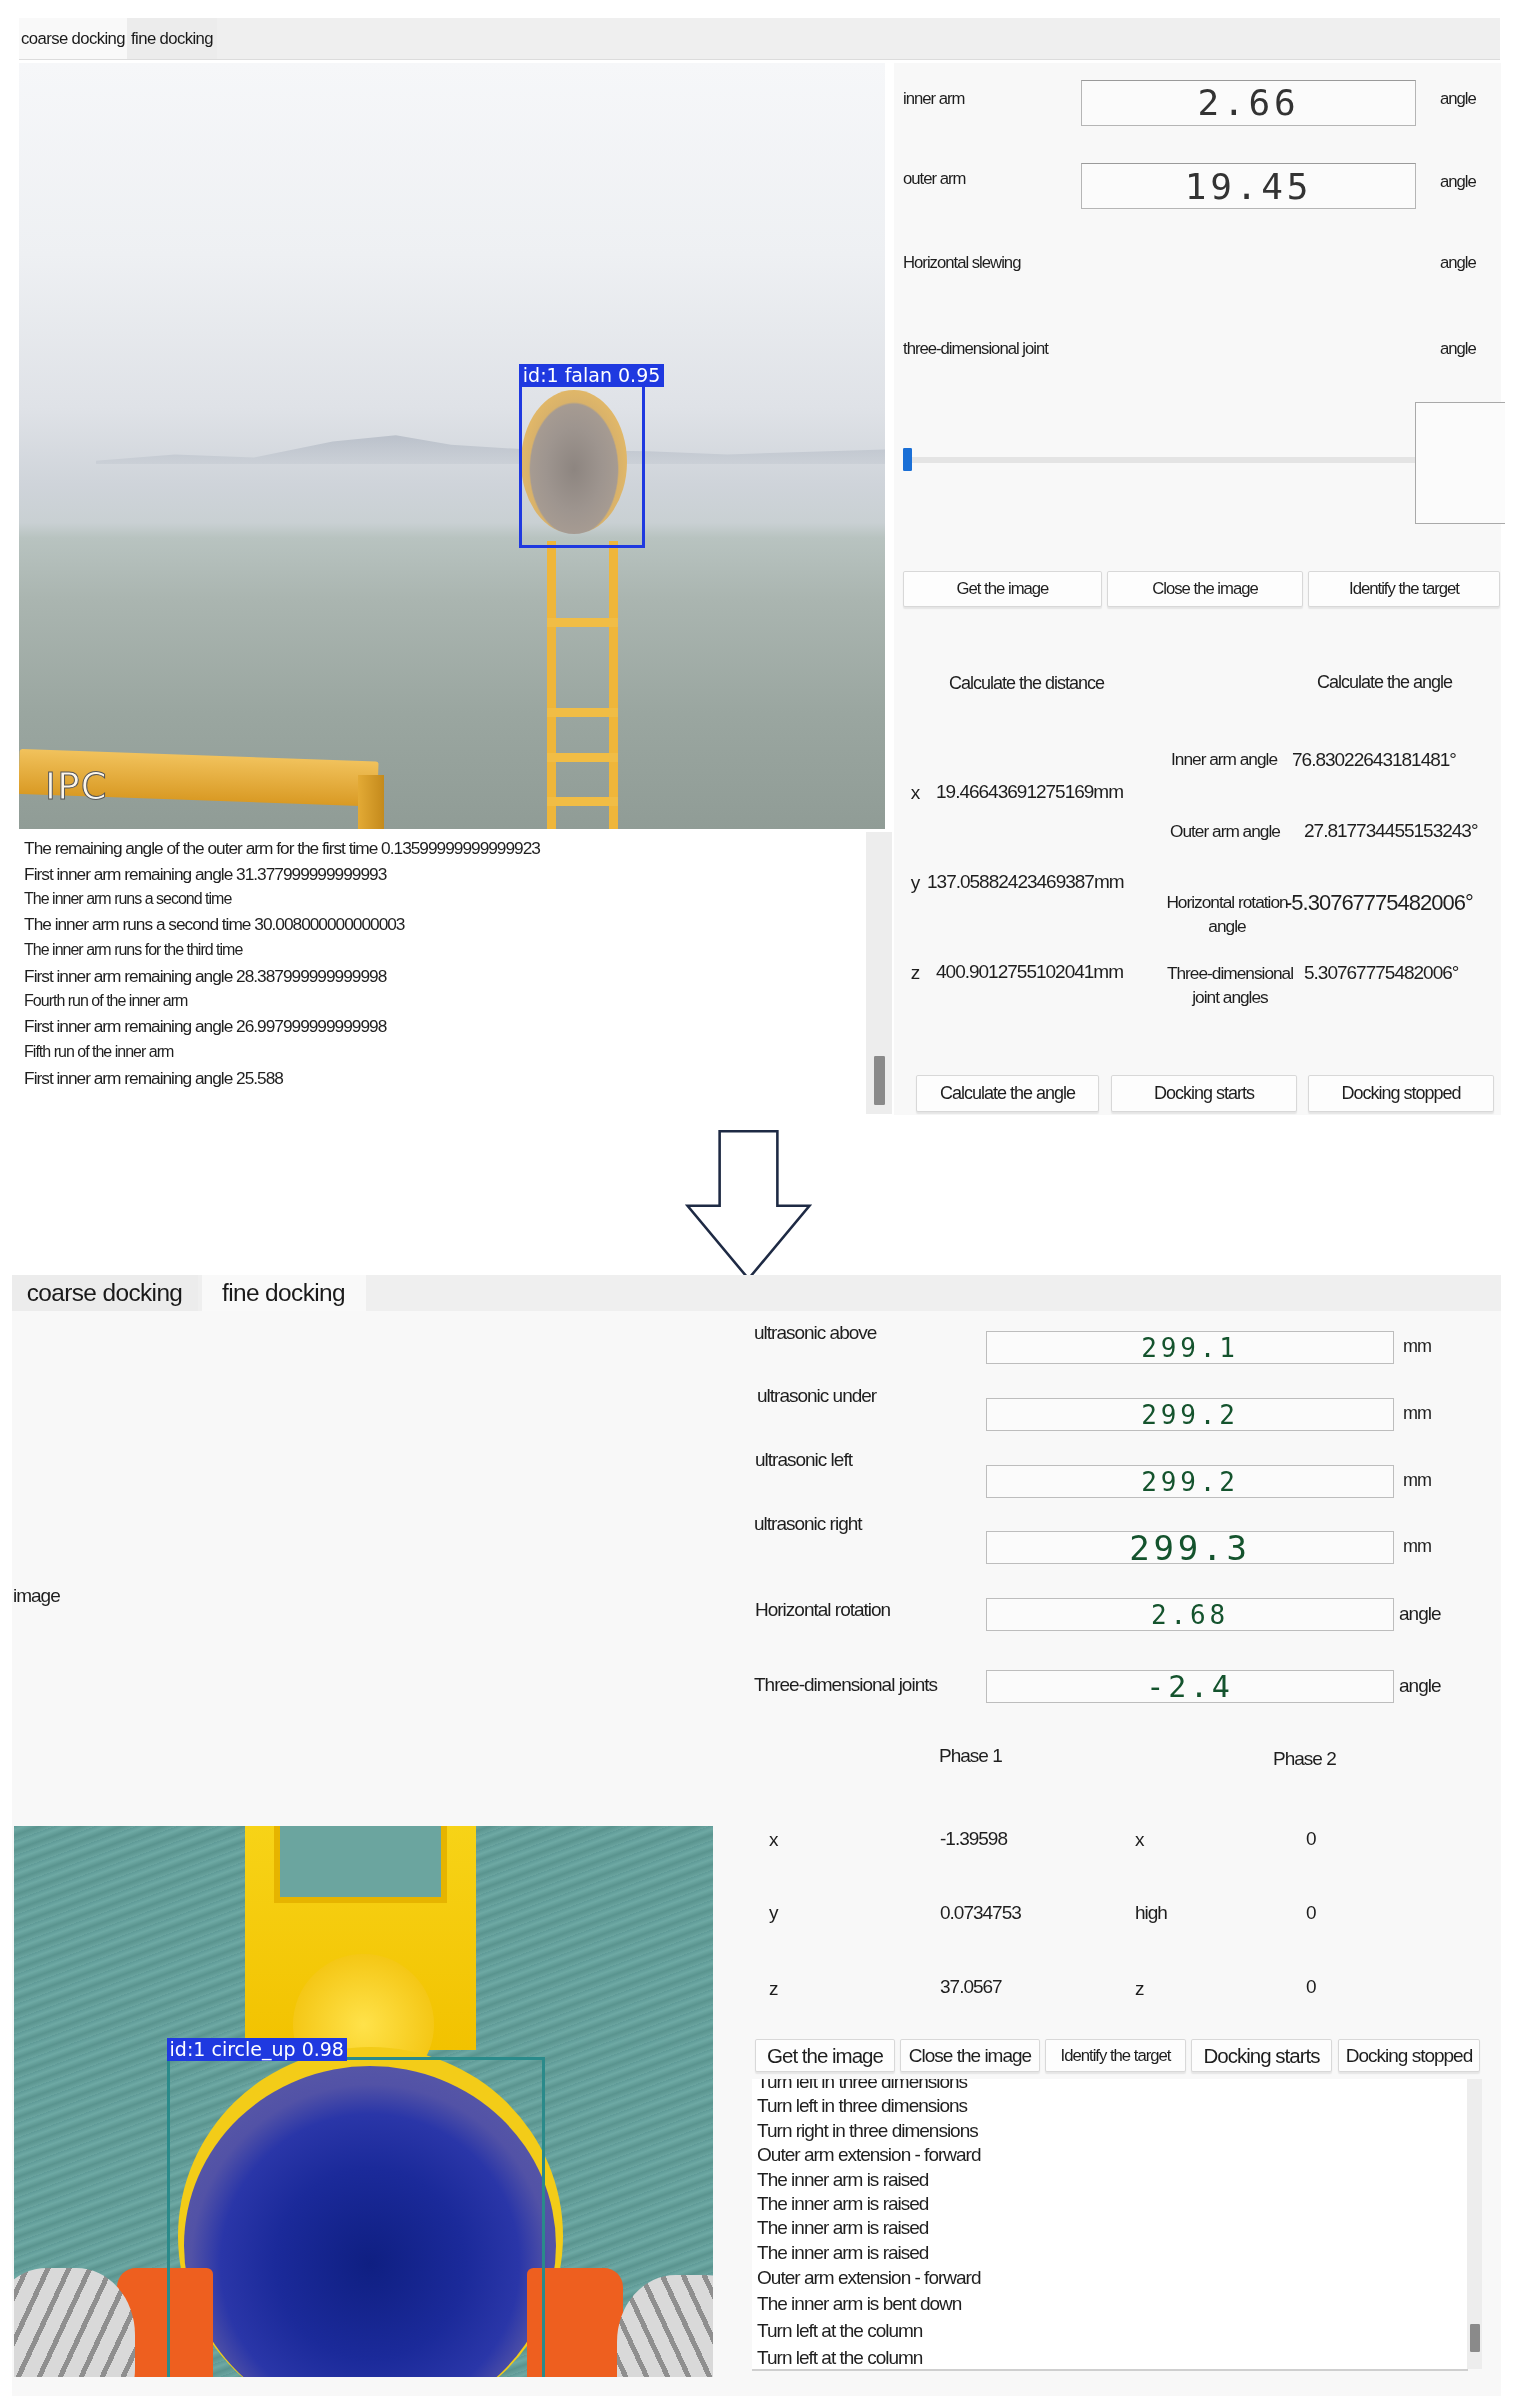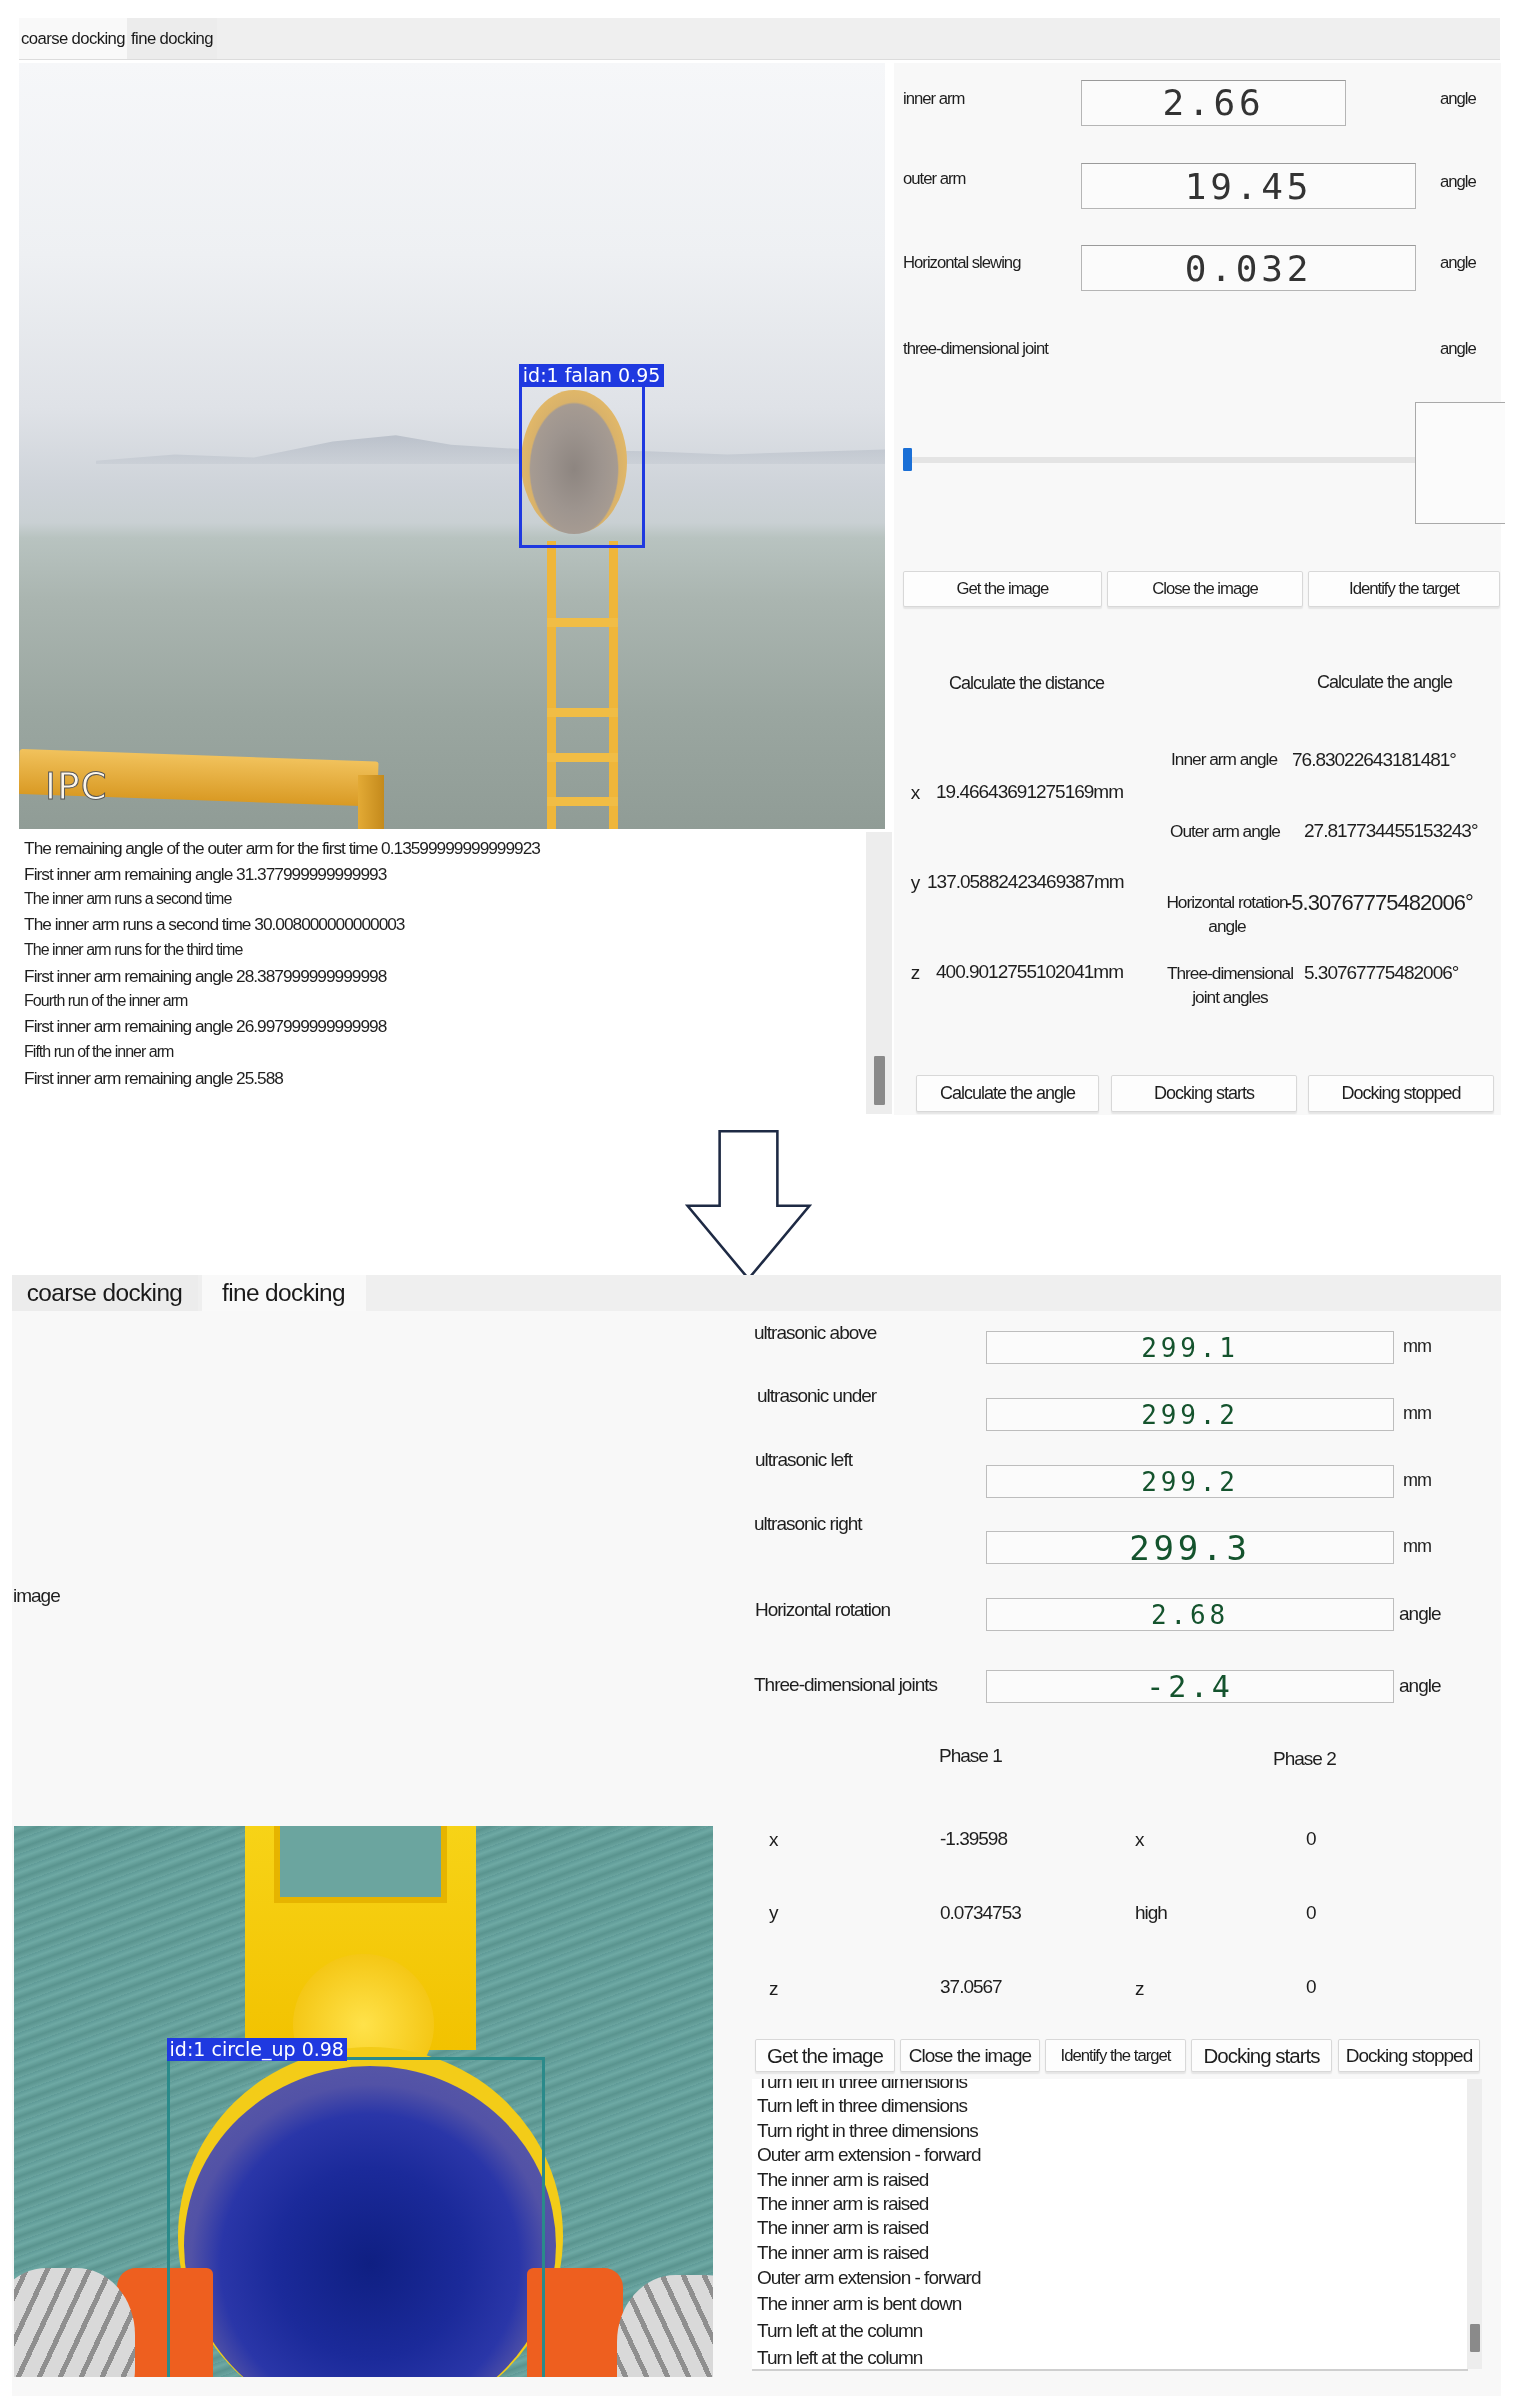--- a/index.html
+++ b/index.html
@@ -109,29 +109,28 @@
     <div class="line" style="font-size:16px;line-height:26px;">Fifth run of the inner arm</div>
     <div class="line" style="font-size:17.3px;line-height:26px;">First inner arm remaining angle 25.588</div>
   </div>
   <div class="scroll-track" style="left:866px;top:832px;width:26px;height:282px;">
     <div class="scroll-thumb" style="left:7.7px;top:224px;width:11.5px;height:49px;"></div>
   </div>
 
   <div class="panel" style="left:894px;top:63px;width:607px;height:1052px;">
 
     <div class="lbl" style="left:9px;top:26px;font-size:16.7px;">inner arm</div>
-    <div class="lcd" style="left:187px;top:16.7px;width:265px;height:46px;font-size:36px;">2.66</div>
+    <div class="lcd" style="left:187px;top:16.7px;width:335px;height:46px;font-size:36px;">2.66</div>
     <div class="lbl" style="left:546px;top:26px;font-size:16.7px;">angle</div>
 
     <div class="lbl" style="left:9px;top:106px;font-size:16.7px;">outer arm</div>
     <div class="lcd" style="left:187px;top:100px;width:335px;height:46px;font-size:36px;">19.45</div>
     <div class="lbl" style="left:546px;top:109px;font-size:16.7px;">angle</div>
 
     <div class="lbl" style="left:9px;top:190px;font-size:16.7px;">Horizontal slewing</div>
-    <div class="lcd" style="left:187px;top:182px;width:335px;height:46px;font-size:36px;">0.032</div>
     <div class="lbl" style="left:546px;top:190px;font-size:16.7px;">angle</div>
 
     <div class="lbl" style="left:9px;top:276px;font-size:16.7px;">three-dimensional joint</div>
     <div class="lbl" style="left:546px;top:276px;font-size:16.7px;">angle</div>
 
     <div style="position:absolute;left:9px;top:385px;width:575px;height:26px;">
       <div style="position:absolute;left:6.4px;top:9px;width:557px;height:6.4px;background:#e4e4e4;"></div>
       <div style="position:absolute;left:0;top:0;width:9px;height:23px;background:#1a6fd6;border-radius:1.3px;"></div>
     </div>
     <div style="position:absolute;left:521px;top:339px;width:90px;height:122px;border:1.9px solid #a9a9a9;border-right:none;background:#fbfbfb;"></div>

